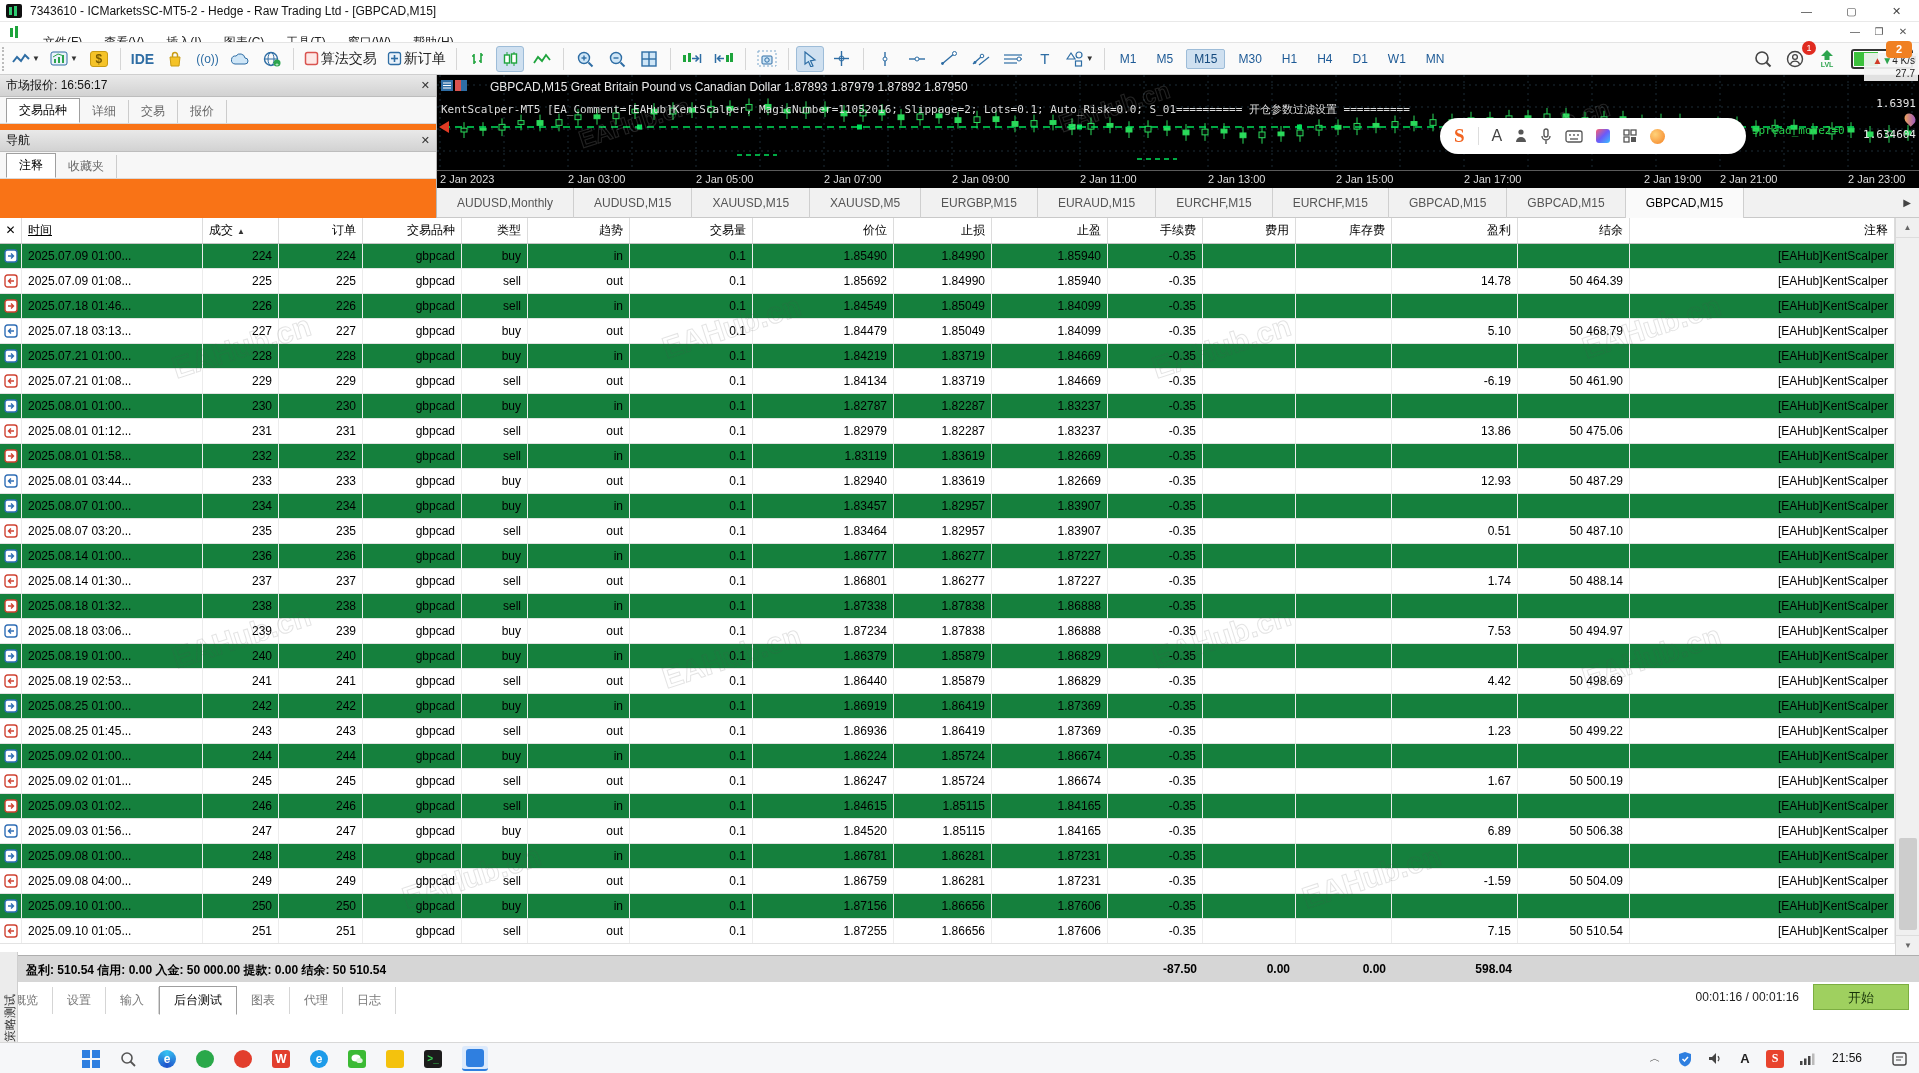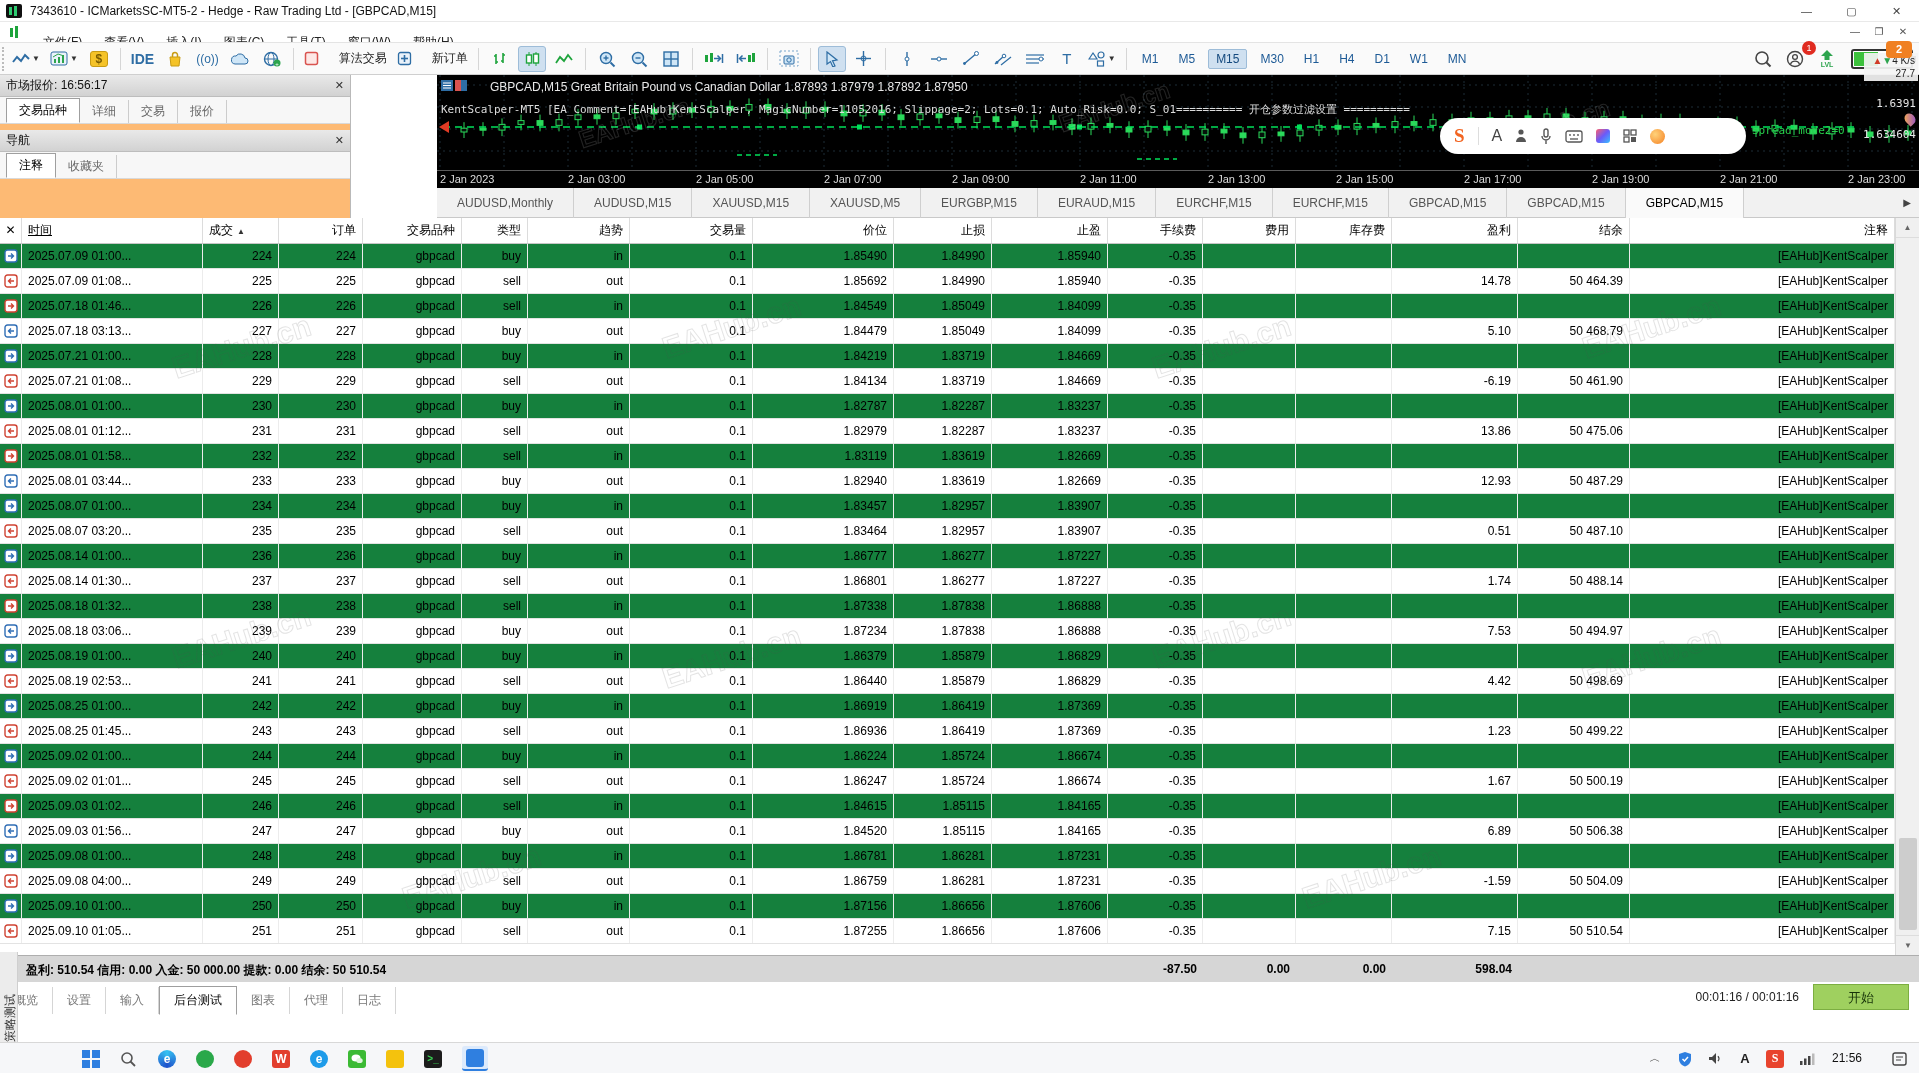--- a/index.html
+++ b/index.html
@@ -21,33 +21,33 @@
   .menubar .chart-ico i { position:absolute; width:3px; background:#1ea43c; }
   .menu-item { padding:0 11px; font-size:12px; color:#222; height:20px; line-height:20px; }
   .child-controls { position:absolute; right:4px; top:0; height:20px; display:flex; }
   .child-controls div { width:24px; text-align:center; line-height:20px; font-size:10px; color:#555; }
 
   
   .toolbar { position:absolute; left:0; top:42px; width:1919px; height:33px; background:#fafafa; border-top:1px solid #e4e4e4; border-bottom:1px solid #cfcfcf; display:flex; align-items:center; }
   .grip { width:5px; height:24px; margin-left:2px; border-left:2px dotted #bbb; }
   .tbtn { height:26px; min-width:28px; display:flex; align-items:center; justify-content:center; margin:0 2px; border-radius:3px; padding:0 3px; }
   .tbtn.active { background:#cfe0f0; border:1px solid #9dbcd8; }
-  .tbtn .lbl { margin-left:20px; font-size:12px; color:#222; }
+  .tbtn .lbl { margin-left:2px; font-size:14px; color:#222; }
   .tsep { width:1px; height:22px; background:#d6d6d6; margin:0 5px; }
   .dd { font-size:8px; color:#333; margin-left:2px; }
   .tf-btn { padding:2px 7px; margin:0 3px; font-size:12px; color:#1d5a96; border-radius:2px; }
   .tf-btn.active { background:#cfe0f0; border:1px solid #9dbcd8; color:#14497e; }
   .badge-red { position:absolute; top:-5px; right:-7px; background:#e02b20; color:#fff; font-size:9px; min-width:14px; height:14px; border-radius:7px; text-align:center; line-height:14px; }
   .battery { width:62px; height:20px; border:2px solid #333; border-radius:3px; margin-left:8px; position:relative; background:#fff; }
   .battery .fill { position:absolute; left:1px; top:1px; bottom:1px; width:42%; background:#3cc13c; }
   .battery .nub { position:absolute; right:-5px; top:5px; width:3px; height:6px; background:#333; }
   .orange-badge { position:absolute; left:1886px; top:41px; width:26px; height:17px; background:#f08022; color:#fff; border-radius:4px; font-size:11px; font-weight:bold; text-align:center; line-height:17px; z-index:60; }
 
   
-  .leftpanel { position:absolute; left:0; top:75px; width:351px; height:143px; background:#fdba74; border-right:1px solid #b9b9b9; }
+  .leftpanel { position:absolute; left:0; top:75px; width:437px; height:143px; background:#f97316; border-right:1px solid #b9b9b9; }
   .dock-title { height:22px; background:linear-gradient(#e9e9e9,#d2d2d2); border-bottom:1px solid #bdbdbd; display:flex; align-items:center; padding:0 6px; font-size:12px; color:#111; }
   .dock-title .x { margin-left:auto; color:#333; font-size:11px; }
   .dock-tabs { height:27px; background:#f7f7f7; display:flex; align-items:flex-end; padding-left:6px; border-bottom:1px solid #d9d9d9; }
   .dock-tab { padding:3px 12px; font-size:12px; color:#666; border-right:1px solid #ccc; }
   .dock-tab.active { background:#fff; border:1px solid #9f9f9f; border-bottom:1px solid #fff; color:#000; }
 
   
   .chart { position:absolute; left:437px; top:75px; width:1482px; height:95px; background:#000; overflow:hidden; }
   .chart-textline1 { position:absolute; left:31px; top:5px; color:#e8e8e8; font-size:12px; white-space:nowrap;padding-left:22px; }
   .chart-textline2 { position:absolute; left:4px; top:27px; color:#dcdcdc; font-size:11px; font-family:"DejaVu Sans Mono", monospace; white-space:nowrap; }
@@ -675,21 +675,21 @@
   <div class="timeaxis" id="timeaxis">
       <span style="left: 3px;">2 Jan 2023</span>
       <span style="left: 131px;">2 Jan 03:00</span>
       <span style="left: 259px;">2 Jan 05:00</span>
       <span style="left: 387px;">2 Jan 07:00</span>
       <span style="left: 515px;">2 Jan 09:00</span>
       <span style="left: 643px; text-align: center;">2 Jan 11:00</span>
       <span style="left: 771px;">2 Jan 13:00</span>
       <span style="left: 899px;">2 Jan 15:00</span>
       <span style="left: 1027px;">2 Jan 17:00</span>
-      <span style="left: 1155px;">2 Jan 19:00</span>
+      <span style="left: 1207px;">2 Jan 19:00</span>
       <span style="left: 1283px;">2 Jan 21:00</span>
       <span style="left: 1411px;">2 Jan 23:00</span>
     </div>
   <div class="kso">
     <div><span class="up">▲</span><span class="dn">▼</span><span>4 K/s</span></div>
     <div>27.7</div>
   </div>
 
   <div class="ime">
     <span class="s">S</span>

